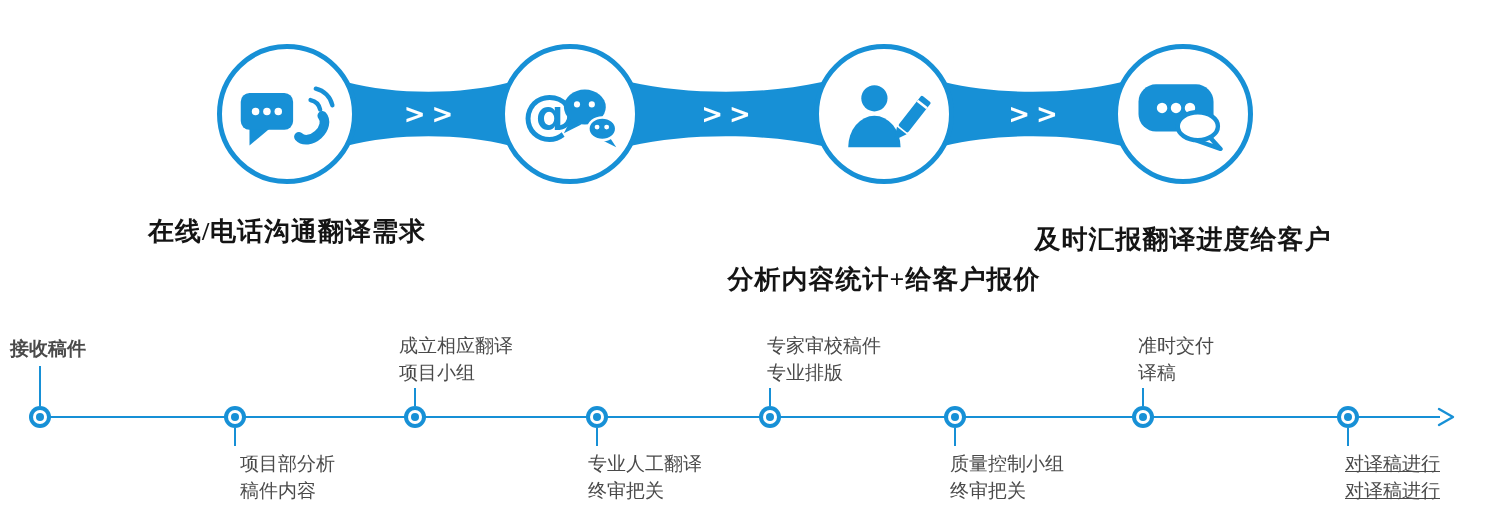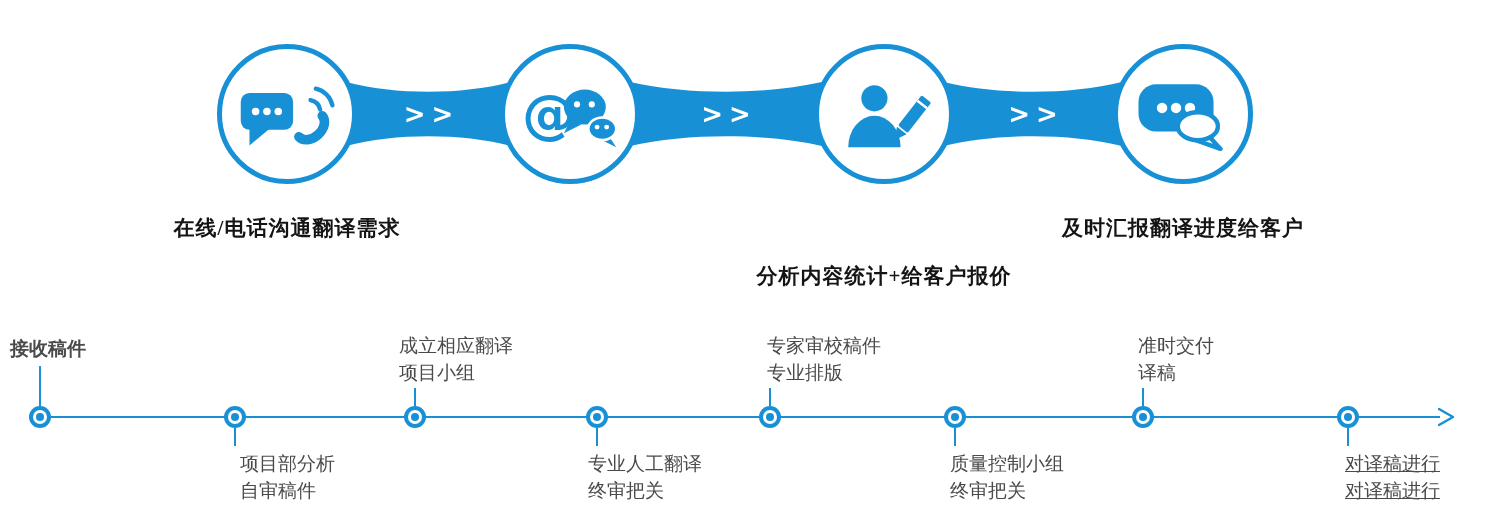--- a/index.html
+++ b/index.html
@@ -55,21 +55,21 @@
     font-family: "DejaVu Sans", sans-serif;
   }
 
   .step-label {
     position: absolute;
     top: 214px;
     width: 320px;
     text-align: center;
     font-family: "Liberation Serif", "DejaVu Serif", serif;
     font-weight: 700;
-    font-size: 21px;
+    font-size: 26px;
     color: #141414;
     letter-spacing: 1px;
   }
 
   
   .tl-line {
     position: absolute;
     top: 416px;
     left: 38px;
     width: 1402px;
@@ -182,21 +182,21 @@
       <circle cx="31" cy="35" r="6" fill="#ffffff"></circle>
       <circle cx="47" cy="35" r="6" fill="#ffffff"></circle>
       <circle cx="63" cy="35" r="6" fill="#ffffff"></circle>
       <path d="M78,60 L98,82 L64,70 Z" fill="#ffffff" stroke="#1790d6" stroke-width="5" stroke-linejoin="round"></path>
       <ellipse cx="72" cy="56" rx="23" ry="16" fill="#ffffff" stroke="#1790d6" stroke-width="5"></ellipse>
     </svg>
   </div>
 
   <div class="step-label" style="left:127px;">在线/电话沟通翻译需求</div>
   <div class="step-label" style="left:724px;margin-top:48px;">分析内容统计+给客户报价</div>
-  <div class="step-label" style="left:1023px;">及时汇报翻译进度给客户</div>
+  <div class="step-label" style="left:1023px;margin-top:8px;">及时汇报翻译进度给客户</div>
 
   <div class="tl-line"></div>
   <svg class="tl-arrow" viewBox="0 0 20 20">
     <path d="M3,2 L17,10 L3,18" fill="none" stroke="#1790d6" stroke-width="2.4" stroke-linecap="round" stroke-linejoin="round"></path>
   </svg>
 
   <div class="dot" style="left:29px;">
       <span class="dot-mid">
         <span class="dot-core"></span>
       </span>
@@ -245,21 +245,21 @@
   <div class="tick" style="left:954px;top:428px;height:18px;"></div>
   <div class="tick" style="left:1142px;top:388px;height:18px;"></div>
   <div class="tick" style="left:1347px;top:428px;height:18px;"></div>
 
   <div class="tl-label" style="left:10px;top:335px;font-weight:bold;">
     <div>接收稿件</div>
   </div>
 
   <div class="tl-label" style="left:232px;top:450px;margin-left:8px;">
     <div>项目部分析</div>
-    <div>自审稿件</div>
+    <div>稿件内容</div>
   </div>
 
   <div class="tl-label" style="left:399px;top:332px;">
     <div>成立相应翻译</div>
     <div>项目小组</div>
   </div>
 
   <div class="tl-label" style="left:588px;top:450px;">
     <div>专业人工翻译</div>
     <div>终审把关</div>

